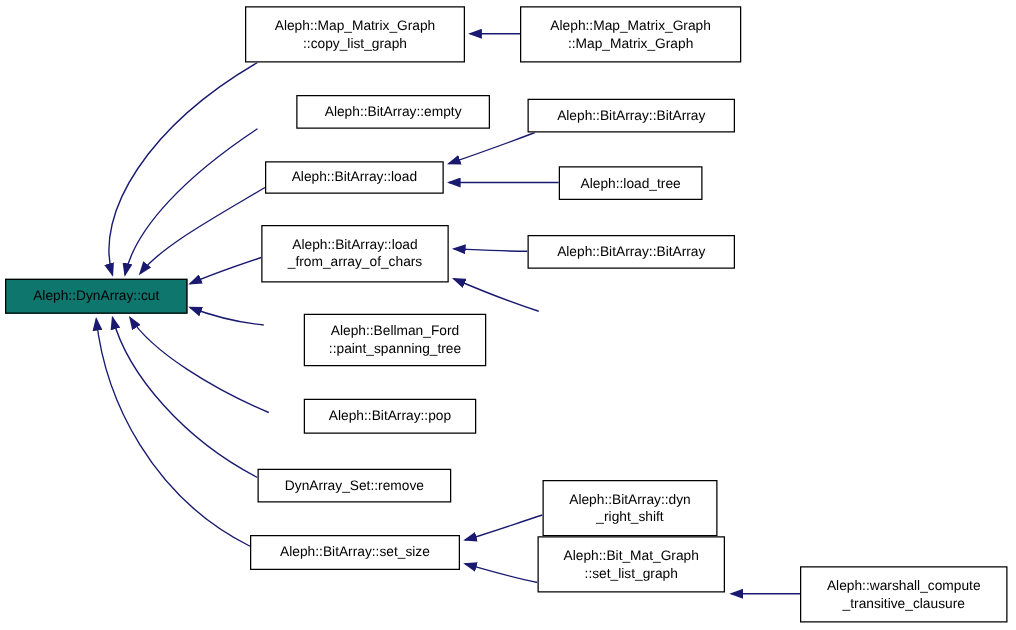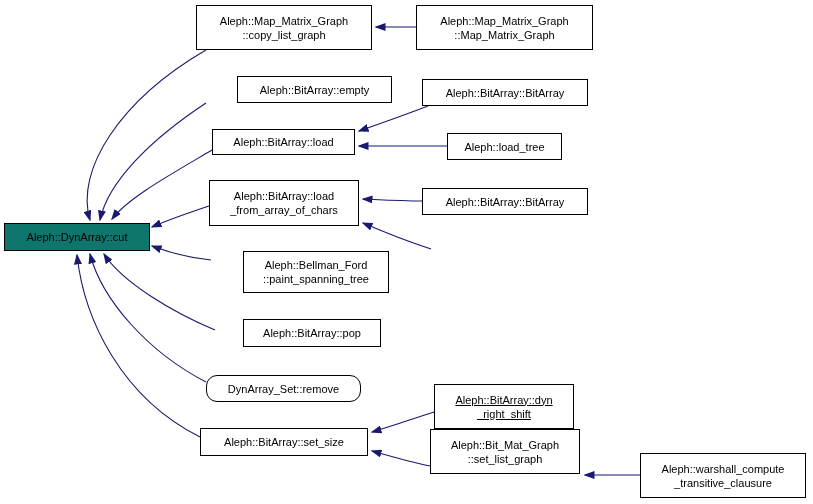--- a/index.html
+++ b/index.html
@@ -116,27 +116,27 @@
       <div class="node" style="left: 422px; top: 188px; width: 166px; height: 27px;">
         <span class="node-line">Aleph::BitArray::BitArray</span>
       </div>
       <div class="node" style="left: 211px; top: 251px; width: 146px; height: 42px; margin-left: 32px;">
         <span class="node-line">Aleph::Bellman_Ford</span>
         <span class="node-line">::paint_spanning_tree</span>
       </div>
       <div class="node" style="left: 215px; top: 319px; width: 138px; height: 28px; margin-left: 28px;">
         <span class="node-line">Aleph::BitArray::pop</span>
       </div>
-      <div class="node" style="left: 206px; top: 375px; width: 155px; height: 27px; border-radius: 11px;">
+      <div class="node" style="left: 206px; top: 375px; width: 155px; height: 27px;">
         <span class="node-line">DynArray_Set::remove</span>
       </div>
       <div class="node" style="left: 200px; top: 428px; width: 168px; height: 28px;">
         <span class="node-line">Aleph::BitArray::set_size</span>
       </div>
-      <div class="node" style="left: 434px; top: 384px; width: 140px; height: 45px; text-decoration: underline;">
+      <div class="node" style="left: 434px; top: 384px; width: 140px; height: 45px;">
         <span class="node-line">Aleph::BitArray::dyn</span>
         <span class="node-line">_right_shift</span>
       </div>
       <div class="node" style="left: 430px; top: 429px; width: 150px; height: 45px;">
         <span class="node-line">Aleph::Bit_Mat_Graph</span>
         <span class="node-line">::set_list_graph</span>
       </div>
       <div class="node" style="left: 640px; top: 453px; width: 166px; height: 45px;">
         <span class="node-line">Aleph::warshall_compute</span>
         <span class="node-line">_transitive_clausure</span>

